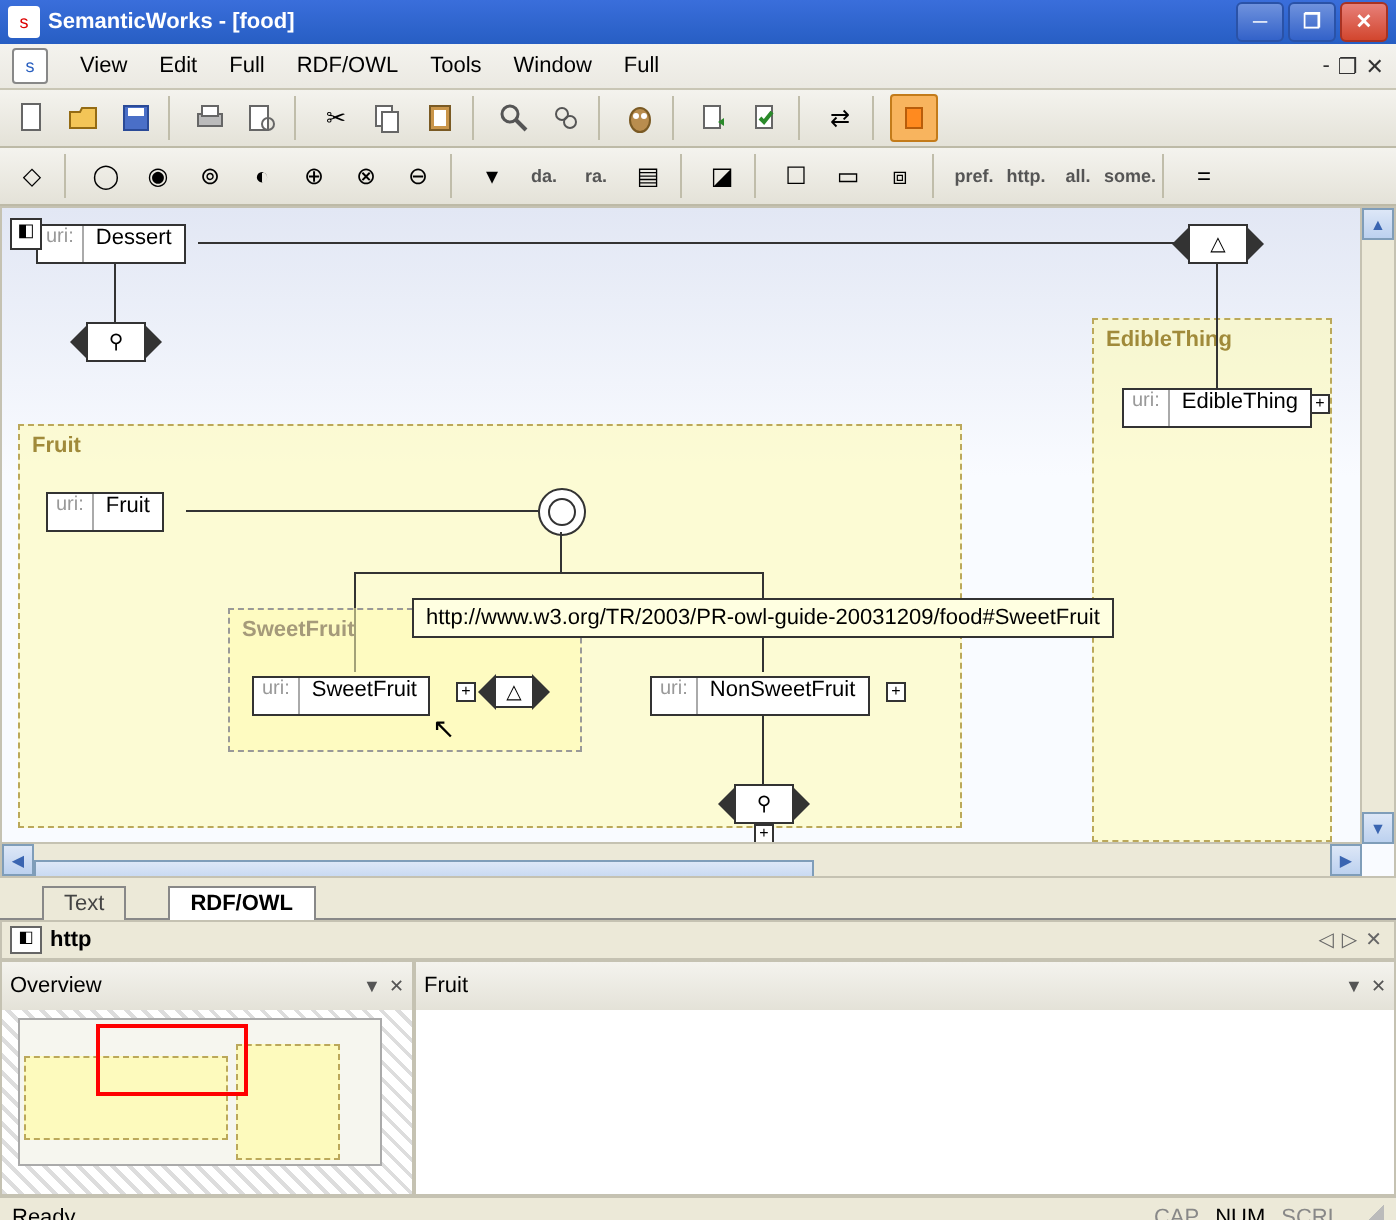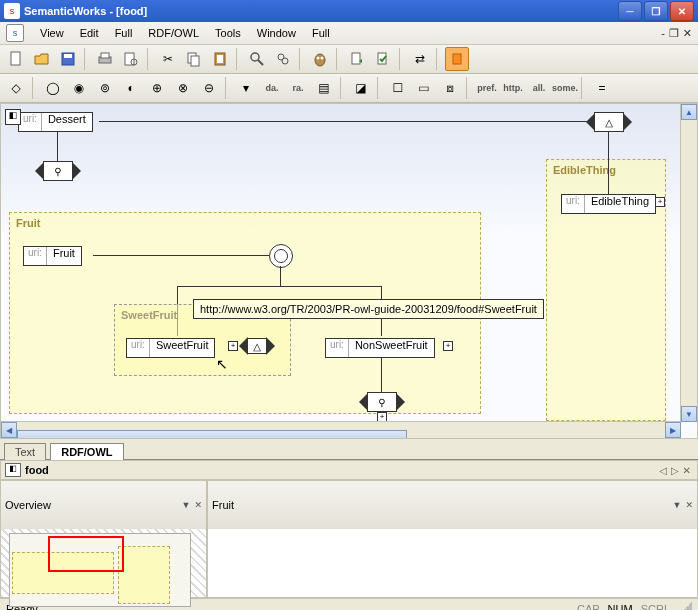--- a/index.html
+++ b/index.html
@@ -37,28 +37,28 @@
 .hex::before,.hex::after{content:"";position:absolute;width:0;height:0;border-top:9px solid transparent;border-bottom:9px solid transparent}
 .hex::before{left:-9px;border-right:9px solid #333}
 .hex::after{right:-9px;border-left:9px solid #333}
 .hex .inner{font-size:10px}
 .circle-node{position:absolute;width:22px;height:22px;border:1px solid #333;border-radius:50%;background:#fff;display:flex;align-items:center;justify-content:center}
 .circle-node .inner-c{width:12px;height:12px;border:1px solid #333;border-radius:50%}
 .line{position:absolute;background:#333}
 .tooltip{position:absolute;background:#ffffe1;border:1px solid #333;padding:3px 6px;font-size:11px;z-index:50;white-space:nowrap}
 .cursor{position:absolute;font-size:14px;z-index:60;color:#000}
 .tabstrip{height:20px;background:#ece9d8;border-bottom:1px solid #888;display:flex;align-items:flex-end}
-.tabstrip .tab{border:1px solid #888;border-bottom:none;background:#fff;padding:2px 10px;margin-left:4px;font-size:11px;position:relative;top:1px}
+.tabstrip .tab{border:1px solid #888;border-bottom:none;background:#fff;padding:2px 10px;margin-left:21px;font-size:11px;position:relative;top:1px}
 .tabstrip .tab.inactive{background:#ece9d8;color:#444}
 .paneheader{background:#ece9d8;border:1px solid #c5c2b2;height:18px;display:flex;align-items:center;padding:0 4px}
 .paneheader .title{font-weight:bold;flex:1}
 .paneheader .nav{font-size:10px;color:#666;margin:0 2px}
 .subpanes{display:flex;height:118px}
 .pane{border:1px solid #c5c2b2;display:flex;flex-direction:column}
-.pane-title{background:linear-gradient(#f4f3ee,#e4e2d8);height:16px;display:flex;align-items:center;padding:16px 4px;font-size:11px}
+.pane-title{background:linear-gradient(#f4f3ee,#e4e2d8);height:16px;display:flex;align-items:center;padding:4px 4px;font-size:11px}
 .pane-title .spacer{flex:1}
 .pane-title .btn{font-size:9px;color:#555;margin-left:4px}
 .overview-body{flex:1;background:repeating-linear-gradient(45deg,#ddd 0 2px,#fff 2px 6px);position:relative}
 .ov-canvas{position:absolute;left:8px;top:4px;width:180px;height:72px;background:#f6f6ef;border:1px solid #aaa}
 .ov-rect{position:absolute;border:2px solid red}
 .ov-block{position:absolute;background:rgba(255,251,176,0.8);border:1px dashed #bba85a}
 .statusbar{height:20px;background:#ece9d8;border-top:1px solid #c5c2b2;display:flex;align-items:center;padding:0 6px;font-size:11px}
 .statusbar .spacer{flex:1}
 .statusbar .ind{margin:0 4px;color:#888}
 .statusbar .ind.active{color:#000}
@@ -275,21 +275,21 @@
       <span class="sep"></span>
     <span class="name">NonSweetFruit</span>
   </div>
   <div style="position:absolute;left:442px;top:237px;width:8px;height:8px;border:1px solid #333;background:#fff;font-size:8px;line-height:8px;text-align:center">+</div>
   <div class="line" style="left:380px;top:253px;width:1px;height:35px"></div>
   <div class="hex" style="left:366px;top:288px">
       <span class="inner">⚲</span>
     </div>
   <div style="position:absolute;left:376px;top:308px;width:8px;height:8px;border:1px solid #333;background:#fff;font-size:8px;line-height:8px;text-align:center">+</div>
 
-  <div class="tooltip" style="left:192px;top:195px">http://www.w3.org/TR/2003/PR-owl-guide-20031209/food#SweetFruit</div>
+  <div class="tooltip" style="left:205px;top:195px">http://www.w3.org/TR/2003/PR-owl-guide-20031209/food#SweetFruit</div>
   <div class="cursor" style="left:215px;top:252px">↖</div>
 
   <div class="scrollbar-v">
     <div class="arrow">▲</div>
     <div style="position:absolute;bottom:0">
         <div class="arrow">▼</div>
       </div>
   </div>
   <div class="scrollbar-h">
     <div class="arrow">◀</div>
@@ -300,21 +300,21 @@
   </div>
 </div>
 
 <div class="tabstrip">
   <div class="tab inactive">Text</div>
   <div class="tab" style="font-weight:bold">RDF/OWL</div>
 </div>
 
 <div class="paneheader">
   <span style="width:14px;height:12px;border:1px solid #666;background:#fff;margin-right:4px;font-size:8px;text-align:center">◧</span>
-  <span class="title">food</span>
+  <span class="title">http</span>
   <span class="nav">◁</span>
   <span class="nav">▷</span>
   <span class="nav">✕</span>
 </div>
 
 <div class="subpanes">
   <div class="pane" style="width:205px">
     <div class="pane-title">
       <span>Overview</span>
       <span class="spacer"></span>

